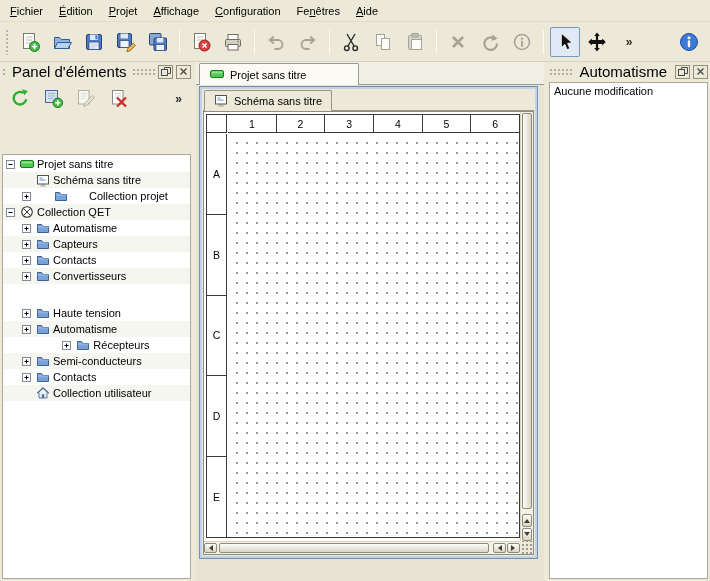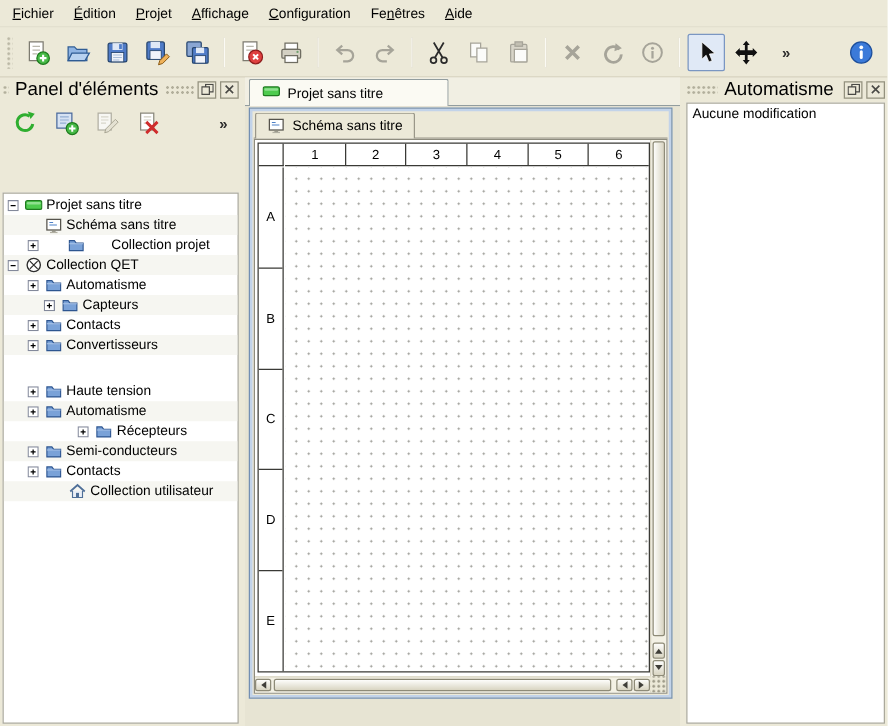--- a/index.html
+++ b/index.html
@@ -389,21 +389,21 @@
             </svg>
           </span>
           <span class="ticon">
             <svg width="14" height="14" viewBox="0 0 14 14" fill="none">
               <path d="M1.5 3.5h4l1.5 2h5.5v6h-11z" fill="#7aa2d8" stroke="#2d5590" stroke-width="0.9"></path>
               <path d="M1.5 6h11" stroke="#aac4e8" stroke-width="0.9"></path>
             </svg>
           </span>
           <span class="tlabel">Automatisme</span>
         </div>
-        <div class="trow alt" style="padding-left: 32px;">
+        <div class="trow alt" style="padding-left: 19px;">
           <span class="expander">
             <svg width="9" height="9" viewBox="0 0 9 9" fill="none">
               <rect x="0.5" y="0.5" width="8" height="8" fill="#fff" stroke="#83899b"></rect>
               <path d="M2.5 4.5h4M4.5 2.5v4" stroke="#000"></path>
             </svg>
           </span>
           <span class="ticon">
             <svg width="14" height="14" viewBox="0 0 14 14" fill="none">
               <path d="M1.5 3.5h4l1.5 2h5.5v6h-11z" fill="#7aa2d8" stroke="#2d5590" stroke-width="0.9"></path>
               <path d="M1.5 6h11" stroke="#aac4e8" stroke-width="0.9"></path>
@@ -509,21 +509,21 @@
             </svg>
           </span>
           <span class="ticon">
             <svg width="14" height="14" viewBox="0 0 14 14" fill="none">
               <path d="M1.5 3.5h4l1.5 2h5.5v6h-11z" fill="#7aa2d8" stroke="#2d5590" stroke-width="0.9"></path>
               <path d="M1.5 6h11" stroke="#aac4e8" stroke-width="0.9"></path>
             </svg>
           </span>
           <span class="tlabel">Contacts</span>
         </div>
-        <div class="trow alt" style="padding-left: 19px; justify-content: center;">
+        <div class="trow alt" style="padding-left: 19px;">
           <span class="exp-spacer"></span>
           <span class="ticon">
             <svg width="14" height="14" viewBox="0 0 14 14" fill="none">
               <path d="M1.2 7.2L7 2l5.8 5.2" stroke="#4f6f98" stroke-width="1.4"></path>
               <path d="M3 6.5V12h8V6.5" fill="#e9eef6" stroke="#4f6f98" stroke-width="0.9"></path>
               <rect x="5.8" y="8.3" width="2.4" height="3.7" fill="#4f6f98"></rect>
             </svg>
           </span>
           <span class="tlabel">Collection utilisateur</span>
         </div>

